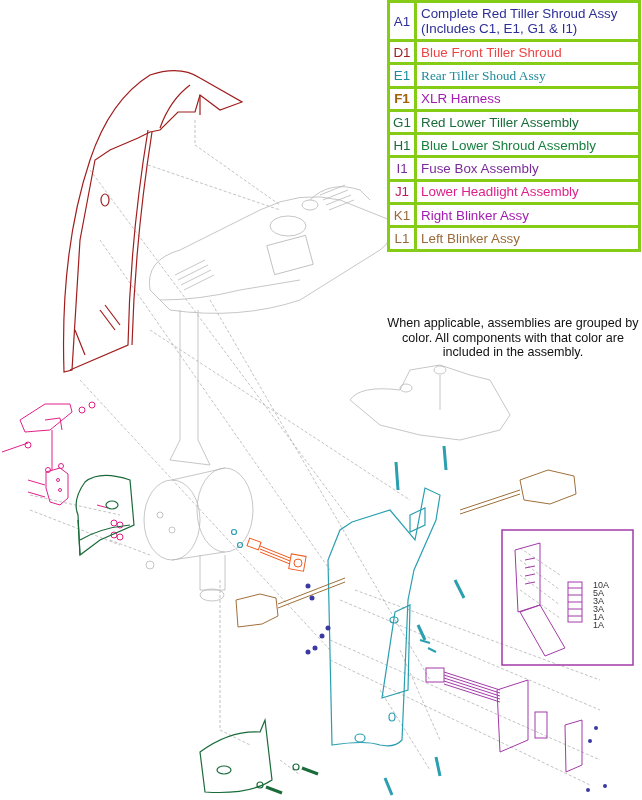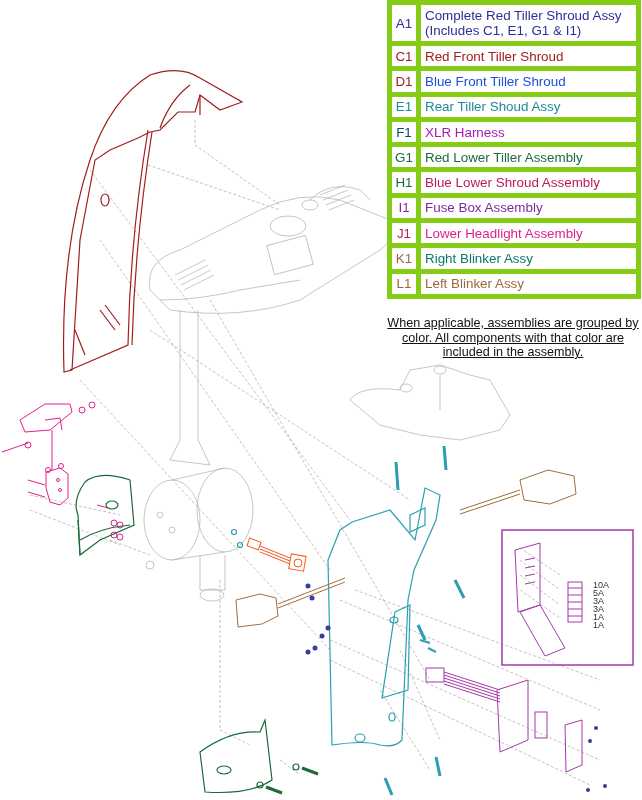--- a/index.html
+++ b/index.html
@@ -1,23 +1,23 @@
 <!DOCTYPE html>
 <html><head>
 <meta charset="utf-8">
 <style>
   html, body { margin:0; padding:0; background:#ffffff; }
   body { width:642px; height:800px; position:relative; overflow:hidden; font-family:"Liberation Sans", sans-serif; }
   #diagram { position:absolute; left:0; top:0; width:642px; height:800px; }
   .legend { position:absolute; left:387px; top:0; width:254px; border-collapse:collapse; font-size:13.4px; line-height:15px; background:#fff; }
-  .legend td { border:5px solid #84cc16; padding:0 4px; vertical-align:middle; }
+  .legend td { border:3px solid #84cc16; padding:0 4px; vertical-align:middle; }
   .legend td.code { width:24px; text-align:center; padding:0; }
   .legend tr.two td { height:36px; }
   .legend tr.one td { height:20.3px; }
-  .note { position:absolute; left:384px; top:316px; width:258px; text-align:center; font-size:12.6px; line-height:14.6px; color:#111;text-decoration:underline; }
+  .note { position:absolute; left:384px; top:316px; width:258px; text-align:center; font-size:12.6px; line-height:14.6px; color:#111; }
   .fuse-labels text { font-size:9px; font-family:"Liberation Sans", sans-serif; }
 </style>
 </head>
 <body>
 
 <svg id="diagram" viewBox="0 0 642 800" xmlns="http://www.w3.org/2000/svg">
 
   <g stroke="#999" stroke-width="0.6" stroke-dasharray="3,2" fill="none">
     <line x1="195" y1="120" x2="195" y2="145"></line>
     <line x1="195" y1="145" x2="280" y2="205"></line>
@@ -218,54 +218,50 @@
 <table class="legend">
   <tbody id="legend-body">
       <tr class="two">
         <td class="code" style="color: rgb(46, 46, 153);">A1</td>
         <td style="color: rgb(46, 46, 153);">
           <div>Complete Red Tiller Shroud Assy</div>
           <div>(Includes C1, E1, G1 &amp; I1)</div>
         </td>
       </tr>
       <tr class="one">
-        <td class="code" style="color: rgb(160, 30, 30);">C1</td>
-        <td style="color: rgb(160, 30, 30);">Red Front Tiller Shroud</td>
-      </tr>
-      <tr class="one">
         <td class="code" style="color: rgb(160, 30, 30);">D1</td>
-        <td style="color: #1d4ed8;">Blue Front Tiller Shroud</td>
+        <td style="color: #ef4444;">Blue Front Tiller Shroud</td>
       </tr>
       <tr class="one">
         <td class="code" style="color: rgb(31, 138, 154); margin-left: 10px;">E1</td>
-        <td style="color: rgb(31, 138, 154);">Rear Tiller Shoud Assy</td>
-      </tr>
-      <tr class="one">
-        <td class="code" style="color: #0c4a6e;">F1</td>
+        <td style="color: rgb(31, 138, 154); font-family: Liberation Serif, serif;">Rear Tiller Shoud Assy</td>
+      </tr>
+      <tr class="one">
+        <td class="code" style="color: #a16207; font-weight: bold;">F1</td>
         <td style="color: #a21caf;">XLR Harness</td>
       </tr>
       <tr class="one">
         <td class="code" style="color: rgb(26, 107, 58);">G1</td>
         <td style="color: rgb(26, 107, 58);">Red Lower Tiller Assembly</td>
       </tr>
       <tr class="one">
         <td class="code" style="color: rgb(26, 107, 58);">H1</td>
-        <td style="color: #be185d;">Blue Lower Shroud Assembly</td>
+        <td style="color: #15803d;">Blue Lower Shroud Assembly</td>
       </tr>
       <tr class="one">
         <td class="code" style="color: rgb(122, 42, 154);">I1</td>
         <td style="color: rgb(122, 42, 154);">Fuse Box Assembly</td>
       </tr>
       <tr class="one">
         <td class="code" style="color: #be185d;">J1</td>
         <td style="color: rgb(224, 32, 138);">Lower Headlight Assembly</td>
       </tr>
       <tr class="one">
         <td class="code" style="color: rgb(154, 106, 58);">K1</td>
-        <td style="color: #0f766e;">Right Blinker Assy</td>
+        <td style="color: #a21caf;">Right Blinker Assy</td>
       </tr>
       <tr class="one">
         <td class="code" style="color: rgb(154, 106, 58);">L1</td>
         <td style="color: rgb(154, 106, 58);">Left Blinker Assy</td>
       </tr>
     </tbody>
 </table>
 
 <div class="note">When applicable, assemblies are grouped by color. All components with that color are included in the assembly.</div>
 

